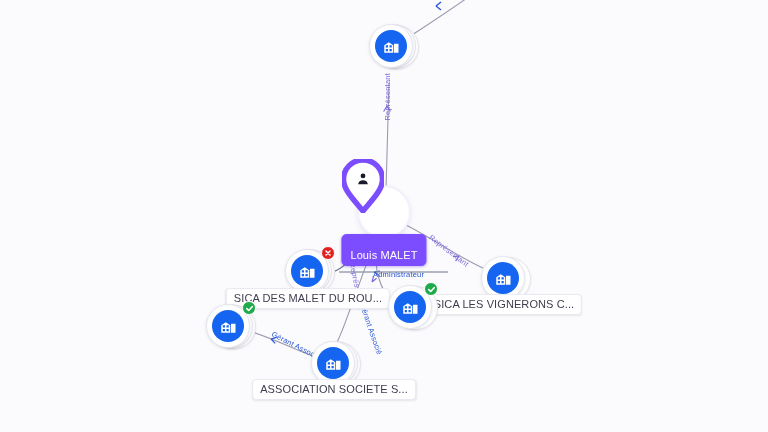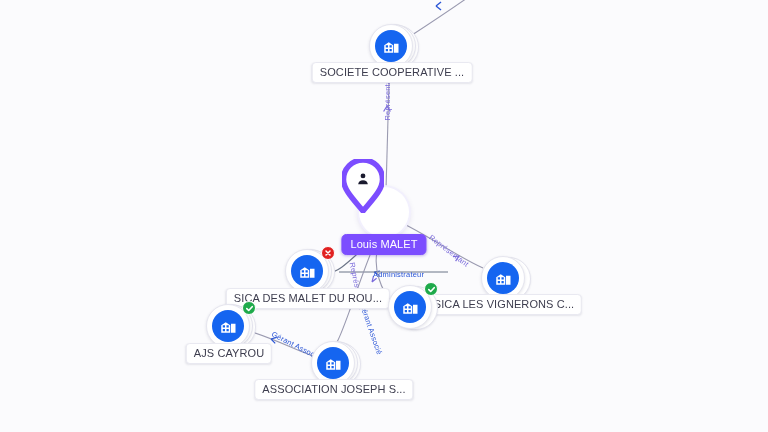--- a/index.html
+++ b/index.html
@@ -83,21 +83,21 @@
     white-space:nowrap;
     box-shadow:0 1px 2px rgba(40,40,80,.10);
     letter-spacing:.1px;
   }
   .label.person-label{
     background:#7c4dff;
     border:1px solid #7c4dff;
     color:#ffffff;
     border-radius:5px;
     font-size:11px;
-    padding:3px 8px 4px;
+    padding:14px 8px 4px;
     box-shadow:0 1px 3px rgba(90,50,200,.35);
   }
 
   
   .elabel{
     position:absolute;
     font-size:7.5px;
     letter-spacing:.2px;
     white-space:nowrap;
     transform-origin:0 50%;
@@ -164,21 +164,20 @@
       <div class="stack s2"></div>
       <div class="halo"></div>
       <div class="disc">
         <svg width="18" height="18" viewBox="0 0 24 24" fill="#fff">
           <path d="M3 21V11l6-4 6 4v10H3zm2-2h3v-3H5v3zm5 0h3v-3h-3v3zM5 14h3v-3H5v3zm5 0h3v-3h-3v3z"></path>
           <path d="M16 21V9h6v12h-6zm1.6-9.6h1.6v1.6h-1.6v-1.6zm0 3.2h1.6v1.6h-1.6v-1.6zm0 3.2h1.6v1.6h-1.6v-1.6z"></path>
         </svg>
       </div>
     </div>
   </div>
-  <div class="label" style="left:392px;top:62px;">SOCIETE COOPERATIVE ...</div>
 
   <div class="node" style="left:308px;top:272px;">
     <div class="node-body">
       <div class="stack s1"></div>
       <div class="stack s2"></div>
       <div class="halo"></div>
       <div class="disc">
         <svg width="18" height="18" viewBox="0 0 24 24" fill="#fff">
           <path d="M3 21V11l6-4 6 4v10H3zm2-2h3v-3H5v3zm5 0h3v-3h-3v3zM5 14h3v-3H5v3zm5 0h3v-3h-3v3z"></path>
           <path d="M16 21V9h6v12h-6zm1.6-9.6h1.6v1.6h-1.6v-1.6zm0 3.2h1.6v1.6h-1.6v-1.6zm0 3.2h1.6v1.6h-1.6v-1.6z"></path>
@@ -236,36 +235,35 @@
           <path d="M16 21V9h6v12h-6zm1.6-9.6h1.6v1.6h-1.6v-1.6zm0 3.2h1.6v1.6h-1.6v-1.6zm0 3.2h1.6v1.6h-1.6v-1.6z"></path>
         </svg>
       </div>
       <div class="badge ok" style="right:-4px;top:-3px;">
         <svg width="9" height="9" viewBox="0 0 10 10" stroke="#fff" stroke-width="1.8" fill="none" stroke-linecap="round" stroke-linejoin="round">
           <path d="M2 5.2 L4.1 7.2 L8 3"></path>
         </svg>
       </div>
     </div>
   </div>
-  <div class="label" style="left:229px;top:343px;">AJS CAYROU</div>
 
   <div class="node" style="left:334px;top:364px;">
     <div class="node-body">
       <div class="stack s1"></div>
       <div class="stack s2"></div>
       <div class="halo"></div>
       <div class="disc">
         <svg width="18" height="18" viewBox="0 0 24 24" fill="#fff">
           <path d="M3 21V11l6-4 6 4v10H3zm2-2h3v-3H5v3zm5 0h3v-3h-3v3zM5 14h3v-3H5v3zm5 0h3v-3h-3v3z"></path>
           <path d="M16 21V9h6v12h-6zm1.6-9.6h1.6v1.6h-1.6v-1.6zm0 3.2h1.6v1.6h-1.6v-1.6zm0 3.2h1.6v1.6h-1.6v-1.6z"></path>
         </svg>
       </div>
     </div>
   </div>
-  <div class="label" style="left:334px;top:379px;">ASSOCIATION JOSEPH S...</div>
+  <div class="label" style="left:334px;top:379px;">ASSOCIATION SOCIETE S...</div>
 
   <div class="person" style="left:384px;top:213px;">
     <div class="person-glow"></div>
     <div class="pin" style="position:relative;left:-21px;top:-27px;">
       <svg class="pin-svg" width="42" height="54" viewBox="0 0 42 54">
         <path d="M21 1 C10 1 1.5 9.5 1.5 20.5 C1.5 31 12 41 21 52 C30 41 40.5 31 40.5 20.5 C40.5 9.5 32 1 21 1 Z" fill="#ffffff" stroke="#7c4dff" stroke-width="5.5" stroke-linejoin="round"></path>
       </svg>
       <div class="pin-inner">
         <svg width="16" height="16" viewBox="0 0 24 24" fill="#1a1a2e">
           <circle cx="12" cy="7.4" r="3.6"></circle>

